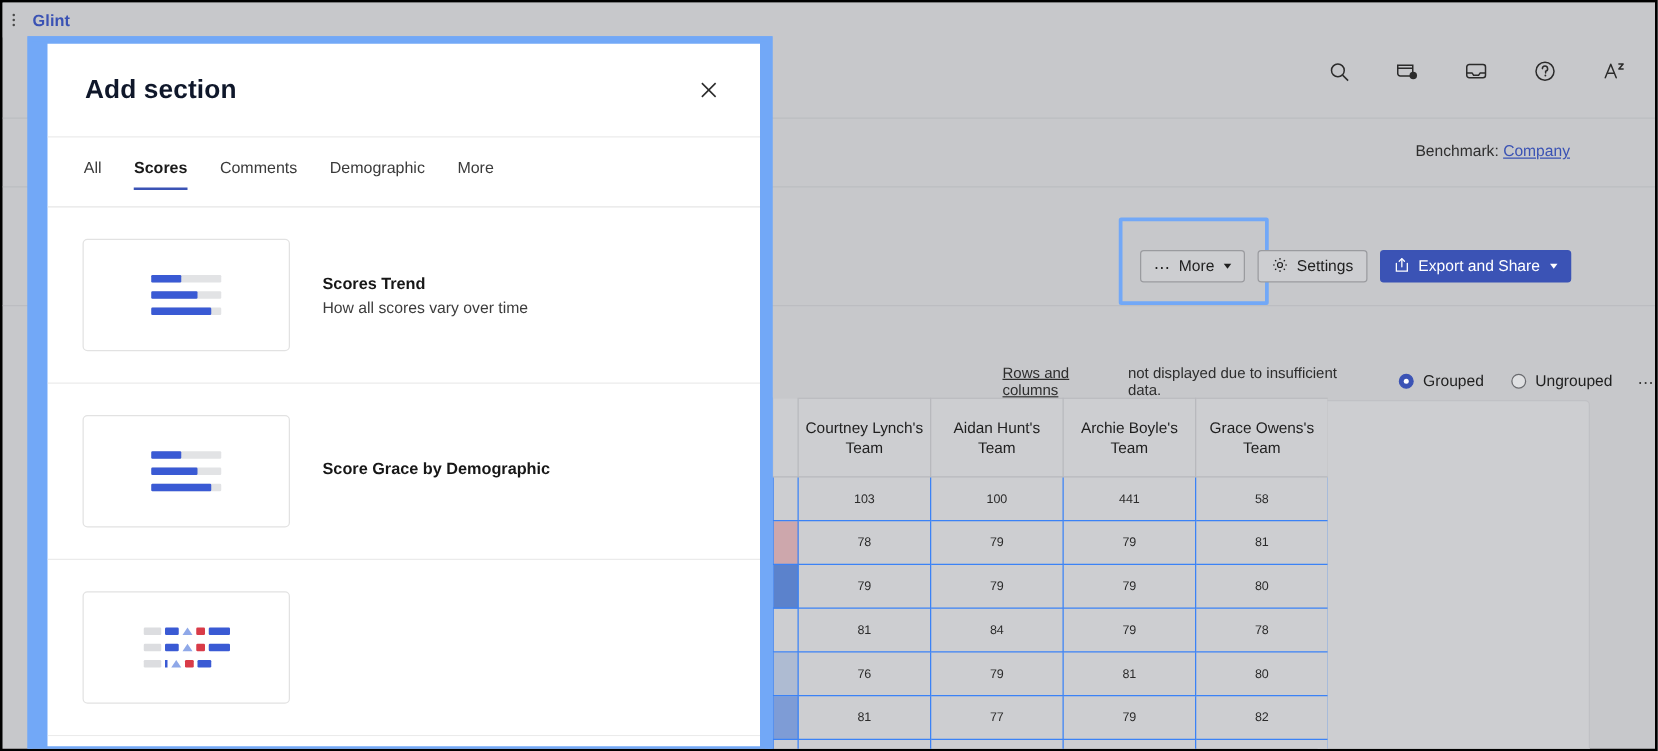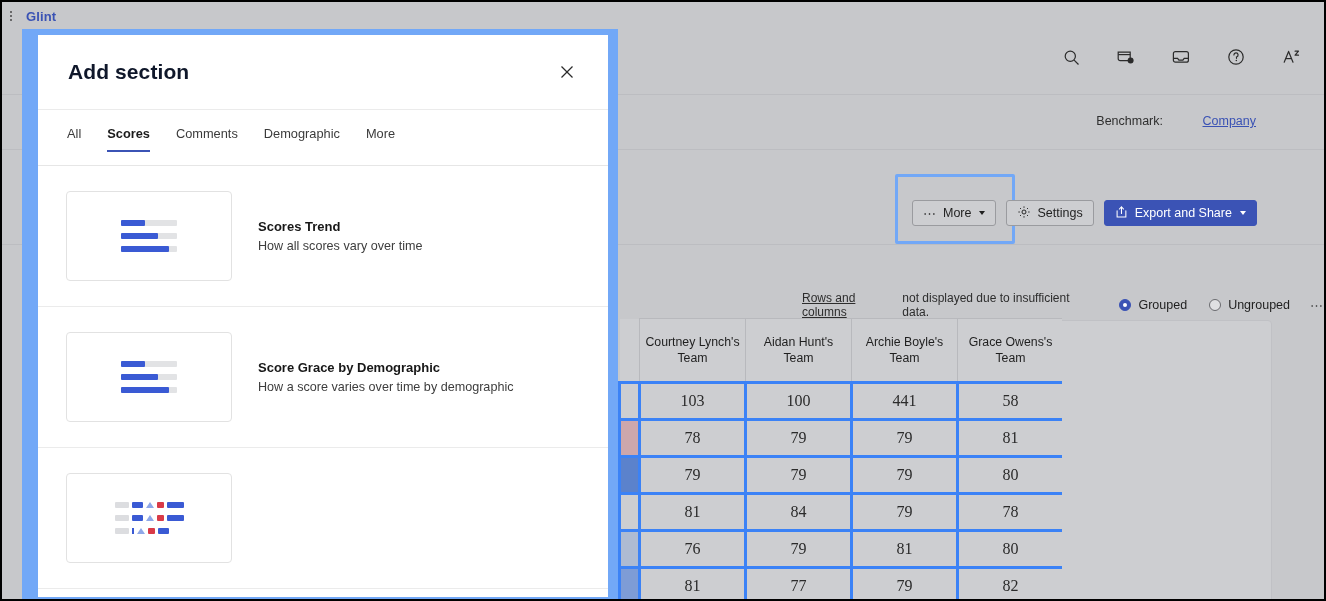--- a/index.html
+++ b/index.html
@@ -59,21 +59,20 @@
 
   .benchmark {
     position: absolute;
     right: 68px; top: 112px;
     font-size: 12.5px;
     color: #2f2f2f;
   }
   .benchmark a {
     color: #3a52b4;
     text-decoration: underline;
-    margin-left: 36px;
   }
 
   .divider-h {
     position: absolute;
     height: 1px;
     background: #bcbdc1;
   }
 
   
   .focus-ring {
@@ -171,26 +170,25 @@
     font-weight: 400;
     color: #1f1f1f;
     line-height: 16px;
     text-align: center;
     vertical-align: middle;
     padding: 0 4px;
     margin-left: 39px;
   }
   table.heat td {
     height: 32px;
-    border: 3px solid #3b82f6;
-    font-size: 16px;
+    border: 1px solid #3b82f6;
+    font-size: 10px;
     color: #2b2b2b;
     text-align: center;
     background: #cdced1;
-    font-family: Liberation Serif, serif;
   }
   td.v-none { background:#cdced1; }
   td.v-lblue { background:#aebbd2; }
   td.v-dblue { background:#5b82cc; }
   td.v-mblue { background:#7e9cd6; }
   td.v-pink  { background:#cda7ac; }
   td.edge {
     border: none;
     border-right: 1px solid #b8b9bd;
     background: #cdced1;
@@ -543,21 +541,20 @@
               <div class="bar-bg" style="width: 56px;">
                 <div class="bar-fg" style="width: 66%;"></div>
               </div>
               <div class="bar-bg" style="width: 56px;">
                 <div class="bar-fg" style="width: 86%;"></div>
               </div>
             </div>
           </div>
           <div class="opt-text">
             <div class="opt-title">Score Grace by Demographic</div>
-            <div class="opt-sub">How a score varies over time by demographic</div>
           </div>
         </div>
         <div class="opt">
           <div class="thumb">
             <div style="display: flex; flex-direction: column; gap: 7px;">
               <div class="mini-row">
                 <div class="mg"></div>
                 <div class="mb"></div>
                 <div class="mtri"></div>
                 <div class="mr"></div>

